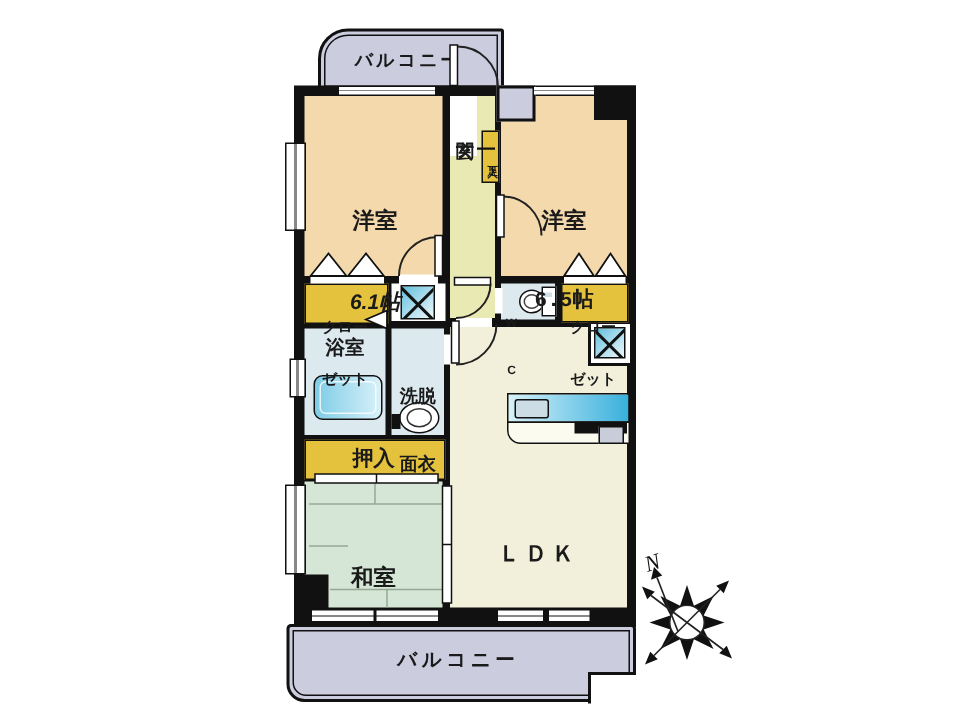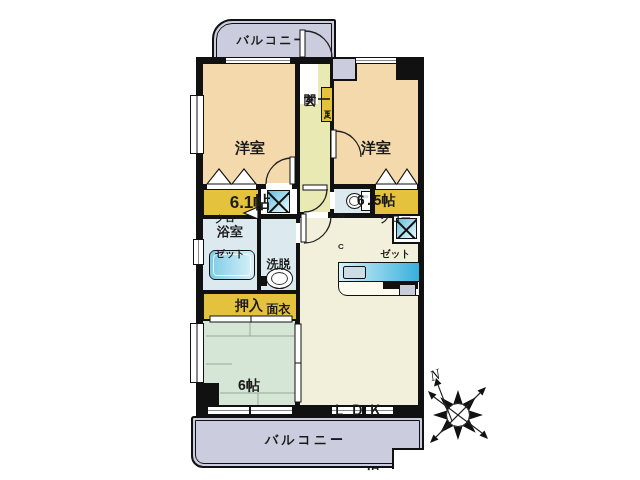--- a/index.html
+++ b/index.html
@@ -146,21 +146,21 @@
         <polygon points="488,439 484.5,430.5 479.5,435.5"></polygon>
         <polygon points="428,391 436.5,394.5 431.5,399.5"></polygon>
         <polygon points="436,378 441.5,383.7 434,386.5"></polygon>
       </g>
       <text x="430" y="381" font-family="Liberation Serif, DejaVu Serif, serif" font-size="15" font-style="italic" fill="#111" transform="rotate(-18 432 376)">N</text>
     </g>
   </svg>
 
   <div class="lbl" style="left:205px;top:103px;width:90px;font-size:15px;">
     <div>洋室</div>
-    <div style="font-size:17px;">6.1帖</div>
+    <div style="font-size:14px;font-style:italic;">6.1帖</div>
   </div>
   <div class="abs" style="left:300px;top:64px;width:18px;height:40px;background:#fff;"></div>
   <div class="lbl vtext" style="left:302px;top:66px;width:15px;height:38px;font-size:12px;">玄関</div>
   <div class="lbl" style="left:336px;top:103px;width:80px;font-size:15px;">
     <div>洋室</div>
     <div style="font-size:14px;font-family:Liberation Mono, monospace;">6.5帖</div>
   </div>
   <div class="lbl" style="left:204px;top:190px;width:52px;font-size:10px;line-height:1.15;">
     <div>クロー</div>
     <div>ゼット</div>
@@ -173,24 +173,25 @@
     <div>W</div>
     <div>C</div>
   </div>
   <div class="lbl" style="left:205px;top:224px;width:50px;font-size:13px;">浴室</div>
   <div class="lbl" style="left:203px;top:297px;width:92px;font-size:14px;">押入</div>
   <div class="lbl" style="left:261px;top:227px;width:35px;font-size:12px;line-height:1.25;">
     <div>洗脱</div>
     <div>面衣</div>
   </div>
   <div class="lbl" style="left:205px;top:341px;width:88px;font-size:15px;">
+    <div>和室</div>
     <div style="font-size:14px;">6帖</div>
   </div>
   <div class="lbl" style="left:308px;top:325px;width:102px;font-size:15px;">
-    <div style="letter-spacing:3px;margin-top:40px;">ＬＤＫ</div>
+    <div style="letter-spacing:3px;">ＬＤＫ</div>
     <div style="font-size:14px;">14.9帖</div>
   </div>
 
   <div class="abs" style="left: 191px; top: 416px; width: 229px; height: 48px; border: 2px solid rgb(17, 17, 17); border-radius: 3px 3px 12px 12px; background: rgb(204, 204, 223);">
     <div class="abs" style="left:2px;top:2px;right:2px;bottom:2px;border:1px solid #111;border-radius:0 0 9px 9px;"></div>
   </div>
   <div class="abs" style="left:392px;top:448px;width:30px;height:19px;background:#fff;border-left:2px solid #111;border-top:2px solid #111;"></div>
   <div class="lbl" style="left:191px;top:432px;width:229px;font-size:13px;letter-spacing:3px;font-weight:600;">バルコニー</div>
 
 </div>

